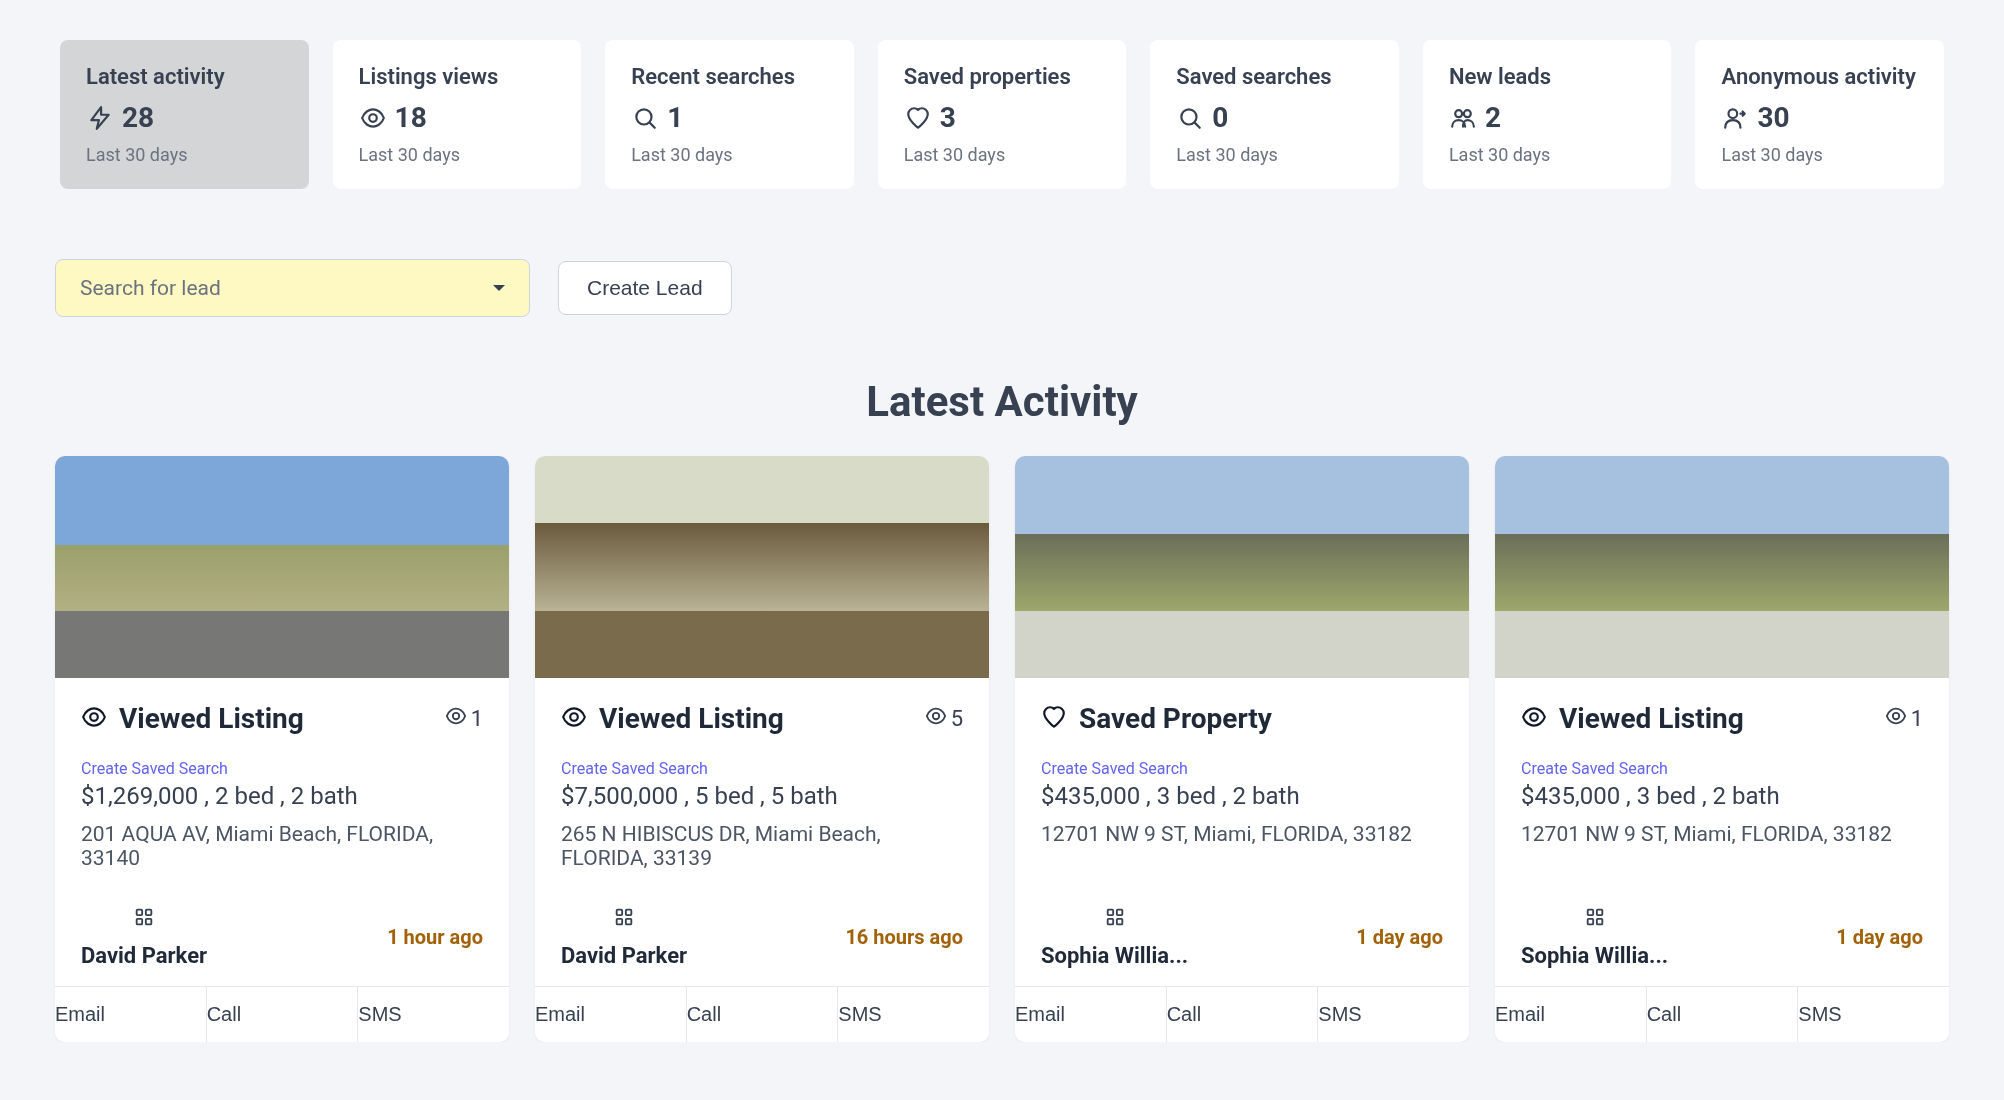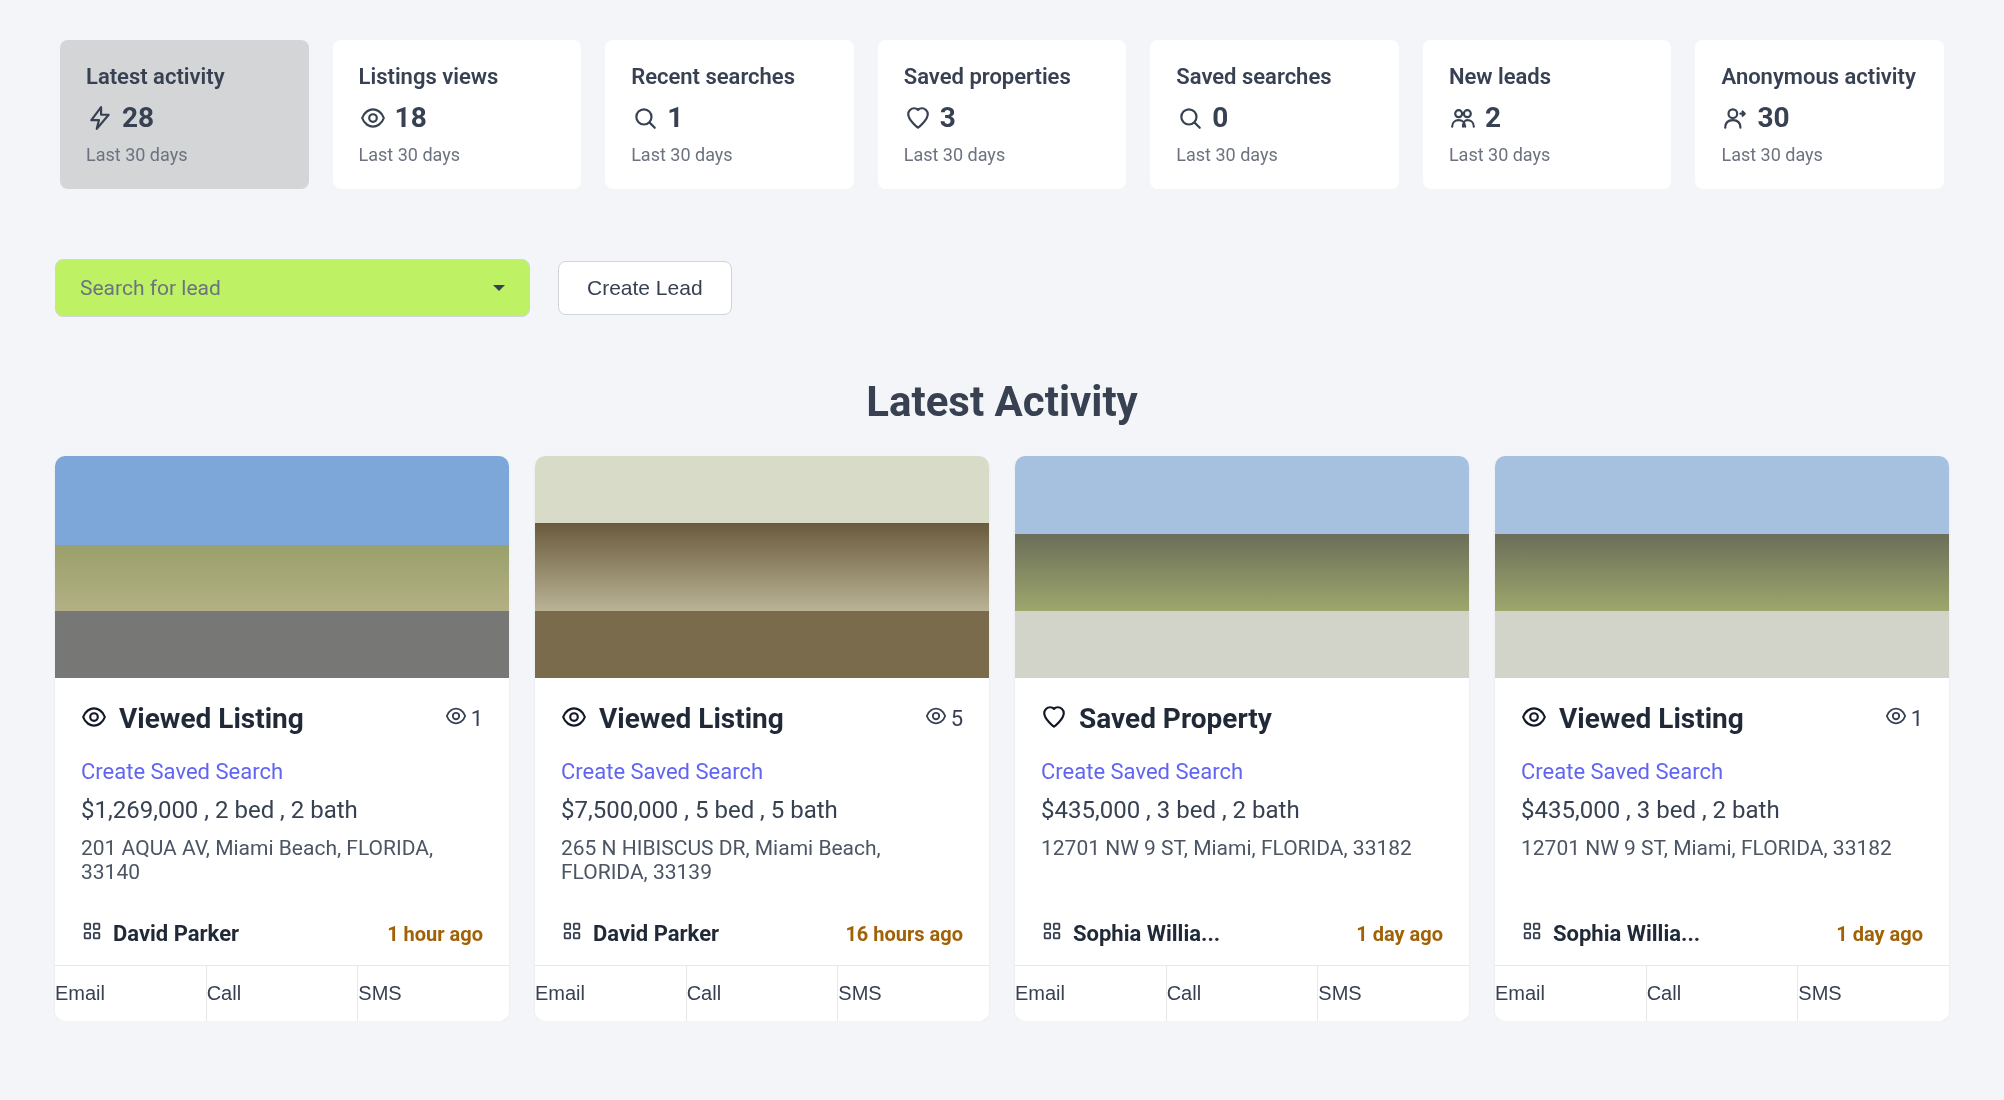--- a/index.html
+++ b/index.html
@@ -61,21 +61,21 @@
   .controls-section {
     padding: 40px 55px 0 55px;
     display: flex;
     gap: 28px;
     align-items: center;
   }
   .search-select {
     position: relative;
     border: 1px solid #cfd4da;
     border-radius: 8px;
-    background: #bef264;
+    background: #fef9c3;
     width: 475px;
     height: 58px;
     display: flex;
     align-items: center;
     padding: 0 24px;
     font-size: 21px;
     color: #6b7280;
     cursor: pointer;
     justify-content: space-between;
   }
@@ -147,23 +147,23 @@
   }
   .views-pill {
     display: flex;
     align-items: center;
     gap: 4px;
     font-size: 22px;
     color: #374151;
   }
   .views-pill svg { width: 22px; height: 22px; stroke: #374151; fill: none; stroke-width: 2; }
   .create-search-link {
-    font-size: 22px;
+    font-size: 16px;
     color: #6164f0;
-    margin-bottom: 12px;
+    margin-bottom: 4px;
     display: inline-block;
     cursor: pointer;
   }
   .price-line {
     font-size: 24px;
     color: #374151;
     margin-bottom: 12px;
   }
   .addr-line {
     font-size: 21px;
@@ -177,20 +177,21 @@
     justify-content: space-between;
     padding-bottom: 18px;
   }
   .agent-left {
     display: flex;
     align-items: center;
     gap: 10px;
     font-size: 22px;
     font-weight: 700;
     color: #1f2937;
+    flex-direction: column;
   }
   .agent-left svg { width: 22px; height: 22px; stroke: #374151; fill: none; stroke-width: 2; }
   .timeago {
     font-size: 20px;
     color: #a16207;
     font-weight: bold;
   }
   .card-actions {
     display: flex;
     border-top: 1px solid #e5e7eb;

